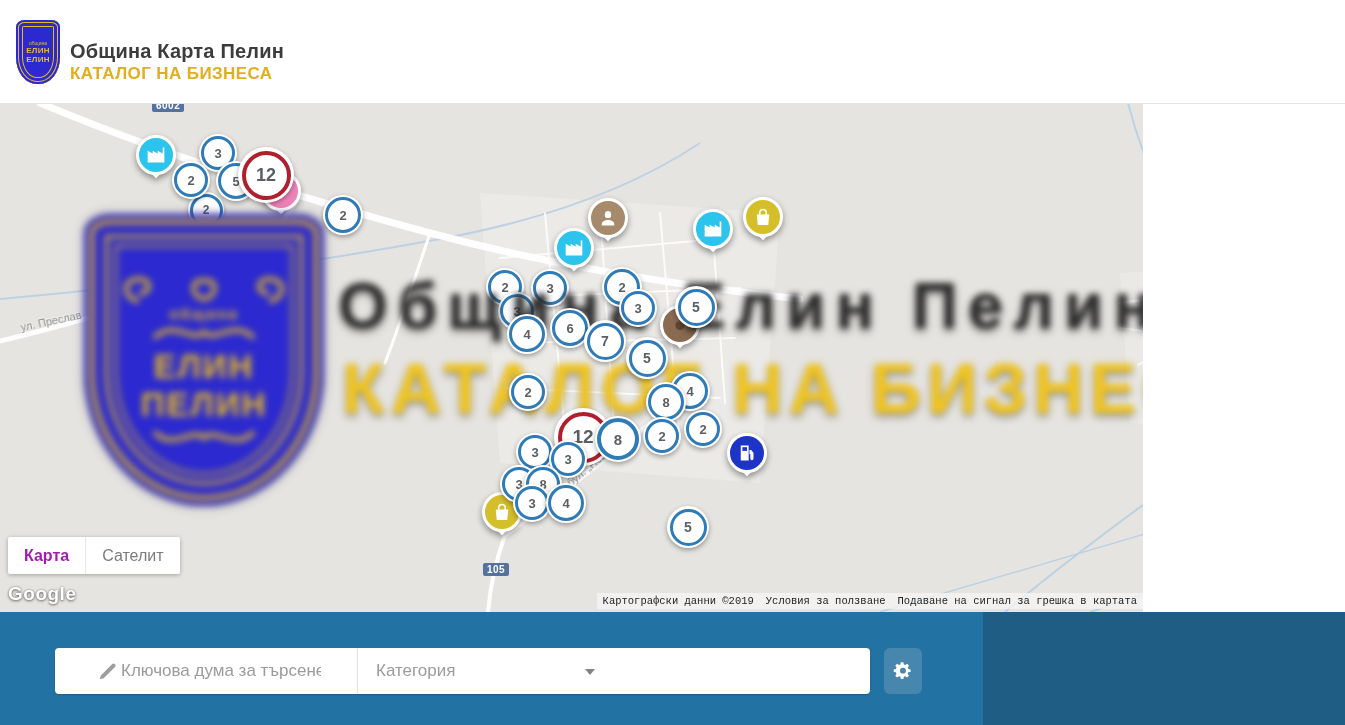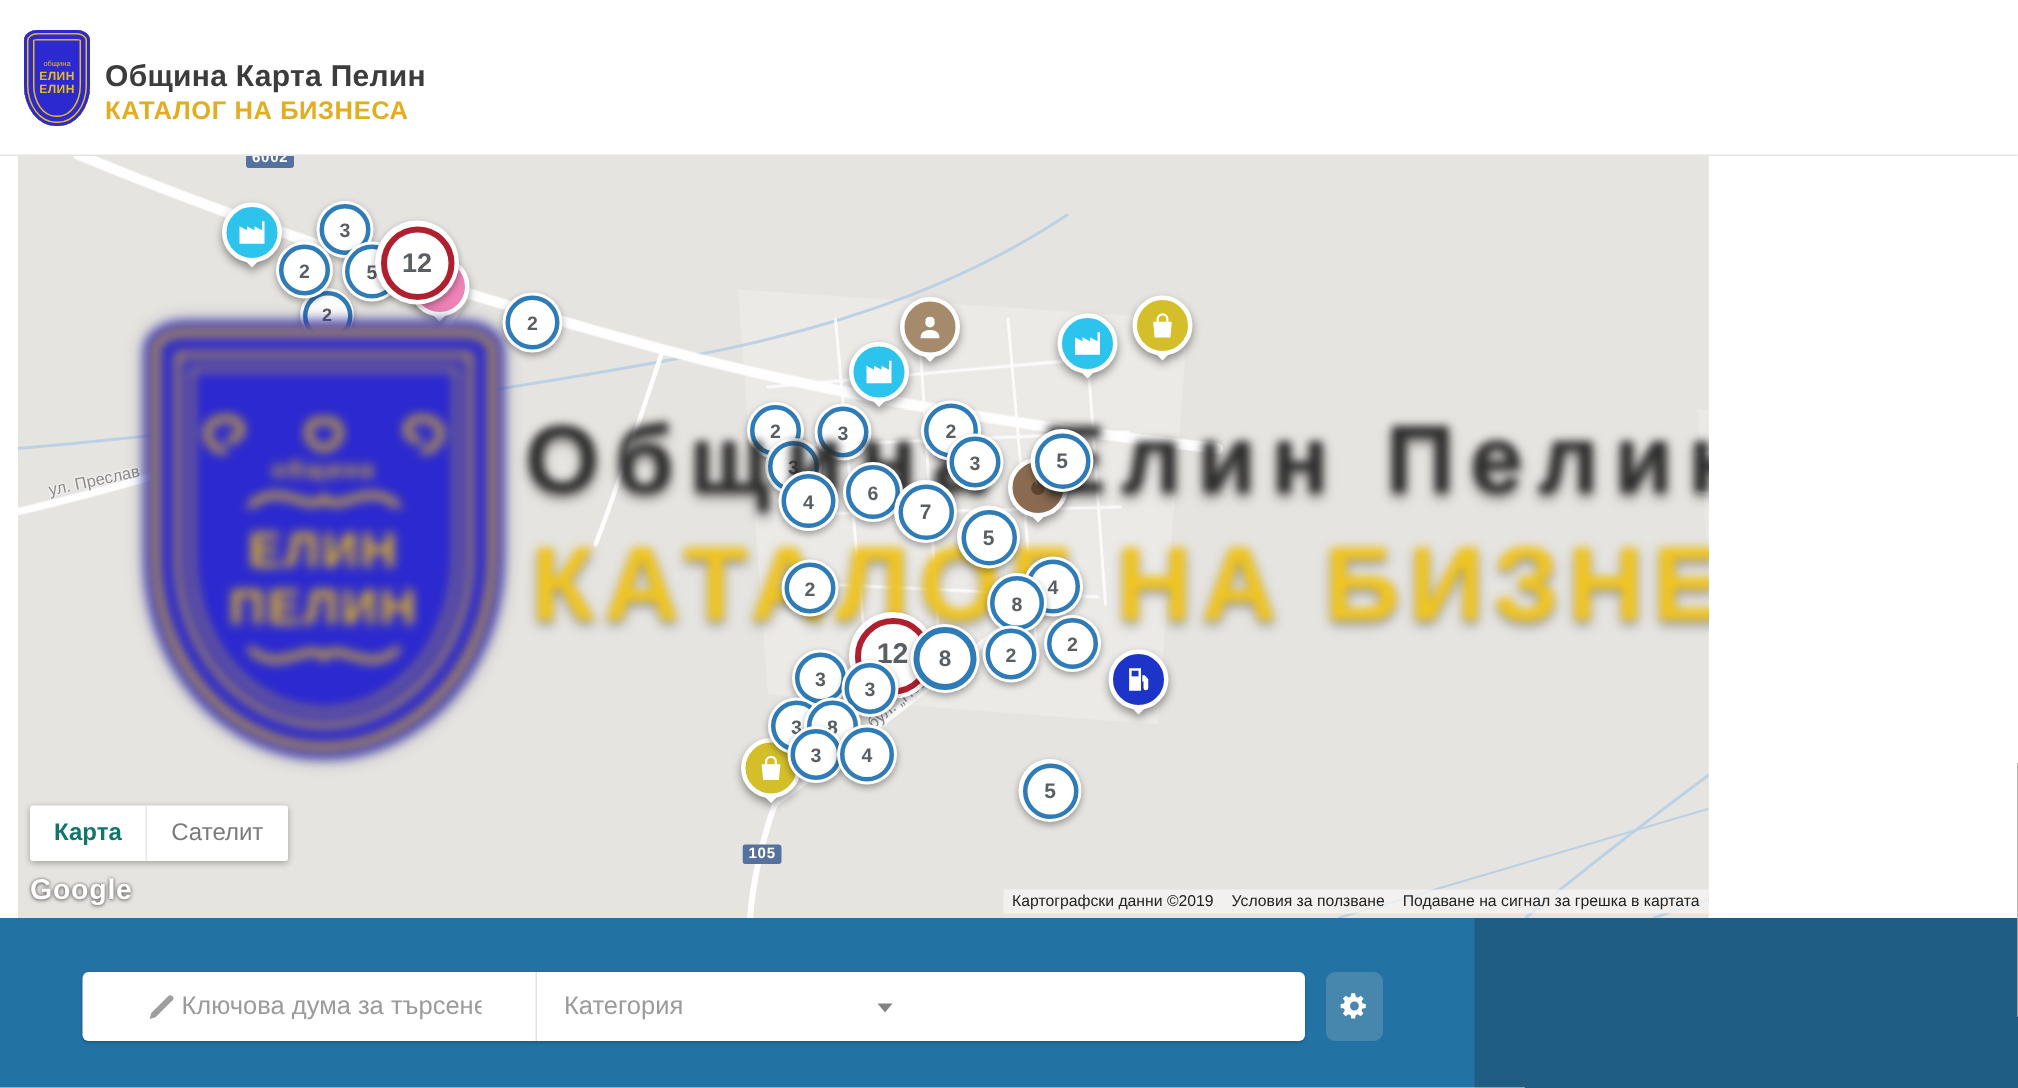--- a/index.html
+++ b/index.html
@@ -17,21 +17,21 @@
   .crest .c1{font-size:5px;color:#e9bc1d;line-height:6px;}
   .crest .c2{font-size:8px;font-weight:bold;color:#e9bc1d;line-height:9px;letter-spacing:.3px;}
   .brand-text{margin-left:10px;}
   .site-title{font-size:20px;font-weight:bold;color:#3c3c3c;letter-spacing:.2px;line-height:24px;}
   .site-subtitle{font-size:17px;font-weight:bold;color:#e2ae1f;letter-spacing:.4px;line-height:21px;font-stretch:condensed;}
   .nav{display:flex;gap:34px;margin-right:25px;}
   .nav-item{font-size:14.5px;font-weight:bold;color:#232631;letter-spacing:.2px;cursor:pointer;
             font-stretch:condensed;white-space:nowrap;}
 
   
-  .map{position:absolute;left:12px;top:103px;width:1127px;height:509px;background:#e6e4e0;overflow:hidden;}
+  .map{position:absolute;left:0;top:103px;width:1127px;height:509px;background:#e6e4e0;overflow:hidden;padding-left:16px;}
   .map-svg{position:absolute;left:0;top:0;z-index:0;}
 
   .roadshield{position:absolute;z-index:1;background:#54719f;color:#fff;font-size:10px;font-weight:bold;
               padding:1px 4px;border-radius:2px;letter-spacing:.5px;}
   .streetlabel{position:absolute;z-index:1;color:#8a8a8a;font-size:11px;white-space:nowrap;
                text-shadow:0 0 2px #fff,0 0 2px #fff;}
 
   
   .watermark{position:absolute;left:0;top:0;width:100%;height:100%;z-index:5;pointer-events:none;}
   .wm-crest{position:absolute;left:85px;top:112px;width:238px;height:290px;background:#2b29cf;
@@ -59,26 +59,26 @@
             transform:translateX(-50%) rotate(45deg);}
   .pin-circle{position:relative;display:flex;align-items:center;justify-content:center;
               width:40px;height:40px;border-radius:50%;border:3px solid #fff;box-sizing:border-box;}
   .pin-circle svg{width:20px;height:20px;}
   .under{z-index:4 !important;}
 
   
   .gm-maptype{position:absolute;left:8px;top:434px;z-index:7;display:flex;background:#fff;border-radius:2px;
               box-shadow:0 1px 4px rgba(0,0,0,.3);height:37px;align-items:stretch;}
   .gm-maptype .opt{display:flex;align-items:center;padding:0 16px;font-size:16px;cursor:pointer;}
-  .gm-maptype .opt.active{font-weight:bold;color:#0f766e;}
+  .gm-maptype .opt.active{font-weight:bold;color:#a21caf;}
   .gm-maptype .opt.idle{color:#7b7b7b;border-left:1px solid #e6e6e6;}
   .gm-google{position:absolute;left:8px;top:480px;z-index:7;color:#fff;font-size:19px;font-weight:bold;
              letter-spacing:.5px;text-shadow:0 1px 3px rgba(0,0,0,.5), 0 0 2px rgba(0,0,0,.4);cursor:pointer;}
   .gm-attr{position:absolute;right:0;top:490px;z-index:7;display:flex;background:rgba(245,245,245,.75);
-           font-size:10.5px;color:#222;height:16px;align-items:center;}
+           font-size:10.5px;color:#222;height:16px;align-items:center;font-family:Liberation Mono, monospace;}
   .gm-attr span{padding:0 6px;white-space:nowrap;cursor:pointer;}
   .gm-btn{position:absolute;z-index:7;background:#fff;border-radius:2px;box-shadow:0 1px 4px rgba(0,0,0,.3);
           display:flex;align-items:center;justify-content:center;cursor:pointer;}
   .gm-lock{left:1307px;top:261px;width:26px;height:26px;}
   .gm-pegman{left:1296px;top:333px;width:39px;height:39px;}
   .gm-zoom{position:absolute;left:1297px;top:402px;width:36px;height:86px;z-index:7;background:#fff;
            border-radius:2px;box-shadow:0 1px 4px rgba(0,0,0,.3);display:flex;flex-direction:column;}
   .gm-zoom .zbtn{flex:1;display:flex;align-items:center;justify-content:center;font-size:24px;color:#666;cursor:pointer;}
   .gm-zoom .zdiv{height:1px;background:#e6e6e6;margin:0 6px;}
 

